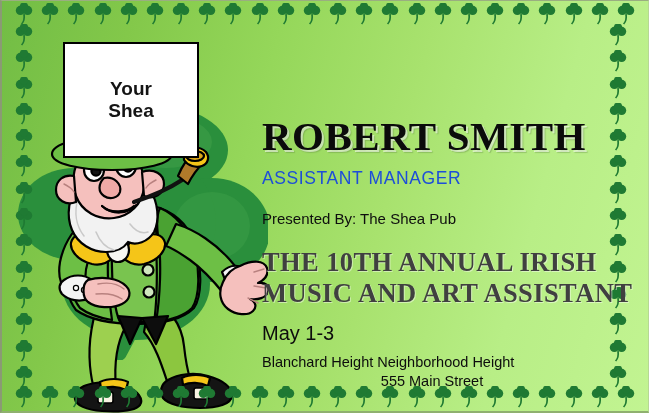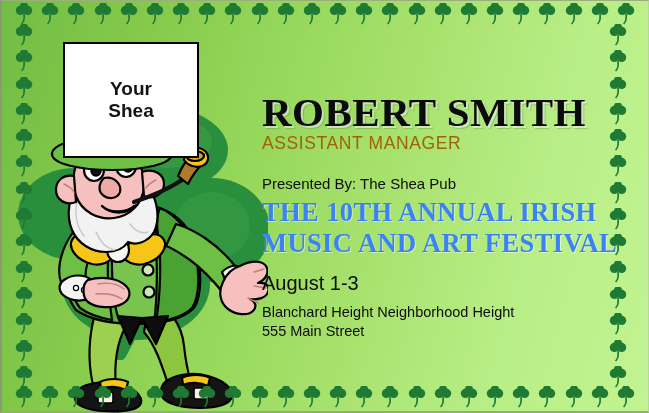--- a/index.html
+++ b/index.html
@@ -90,56 +90,56 @@
     font-family: "Liberation Sans", sans-serif;
     font-size: 19px;
     font-weight: 700;
     color: #141414;
     letter-spacing: 0px;
   }
   
   #text-block {
     position: absolute;
     left: 262px;
-    top: 92px;
+    top: 116px;
     width: 340px;
   }
   .name {
     font-family: "Liberation Serif", serif;
     font-size: 41px;
     font-weight: 700;
     color: #0b0b0b;
     letter-spacing: 0.5px;
     line-height: 1;
     text-shadow: 2px 2px 0 rgba(255,255,255,0.55), 3px 3px 1px rgba(90,130,60,0.35);
     white-space: nowrap;
   }
   .title {
     font-family: "Liberation Sans", sans-serif;
     font-size: 17.5px;
     font-weight: 400;
-    color: #a16207;
+    color: #1d4ed8;
     letter-spacing: 0.6px;
-    margin-top: 0;
+    margin-top: 11px;
   }
   .presented {
     font-family: "Liberation Sans", sans-serif;
     font-size: 15px;
     font-weight: 400;
     color: #0e0e0e;
     margin-top: 21px;
   }
   .event {
     font-family: "Liberation Serif", serif;
     font-size: 26.5px;
     font-weight: 700;
-    color: #3b82f6;
+    color: #404040;
     letter-spacing: 0.4px;
     line-height: 1.16;
-    margin-top: 5px;
+    margin-top: 20px;
     text-shadow: 1px 1px 0 rgba(255,255,255,0.45);
     white-space: nowrap;
   }
   .event-line { display: block; }
   .date {
     font-family: "Liberation Sans", sans-serif;
     font-size: 20px;
     font-weight: 400;
     color: #0d0d0d;
     margin-top: 14px;
@@ -158,20 +158,21 @@
     font-weight: 400;
     color: #0d0d0d;
     margin-top: 9px;
   }
   .street {
     font-family: "Liberation Sans", sans-serif;
     font-size: 14.5px;
     font-weight: 400;
     color: #0d0d0d;
     margin-top: 3px;
+    text-align: center;
   }
 </style>
 </head>
 <body>
 
 <div id="ticket">
 
   <div id="bg"></div>
   <div id="bg-edge"></div>
 
@@ -946,20 +947,20 @@
     <span>Your</span>
     <span>Shea</span>
   </div>
 
   <div id="text-block">
     <div class="name">ROBERT SMITH</div>
     <div class="title">ASSISTANT MANAGER</div>
     <div class="presented">Presented By: The Shea Pub</div>
     <div class="event">
       <span class="event-line">THE 10TH ANNUAL IRISH</span>
-      <span class="event-line">MUSIC AND ART FESTIVAL</span>
+      <span class="event-line">MUSIC AND ART ASSISTANT</span>
     </div>
-    <div class="date">August 1-3</div>
+    <div class="date">May 1-3</div>
     <div class="venue">Blanchard Height Neighborhood Height</div>
     <div class="street">555 Main Street</div>
   </div>
 
 </div>
 
 </body></html>

